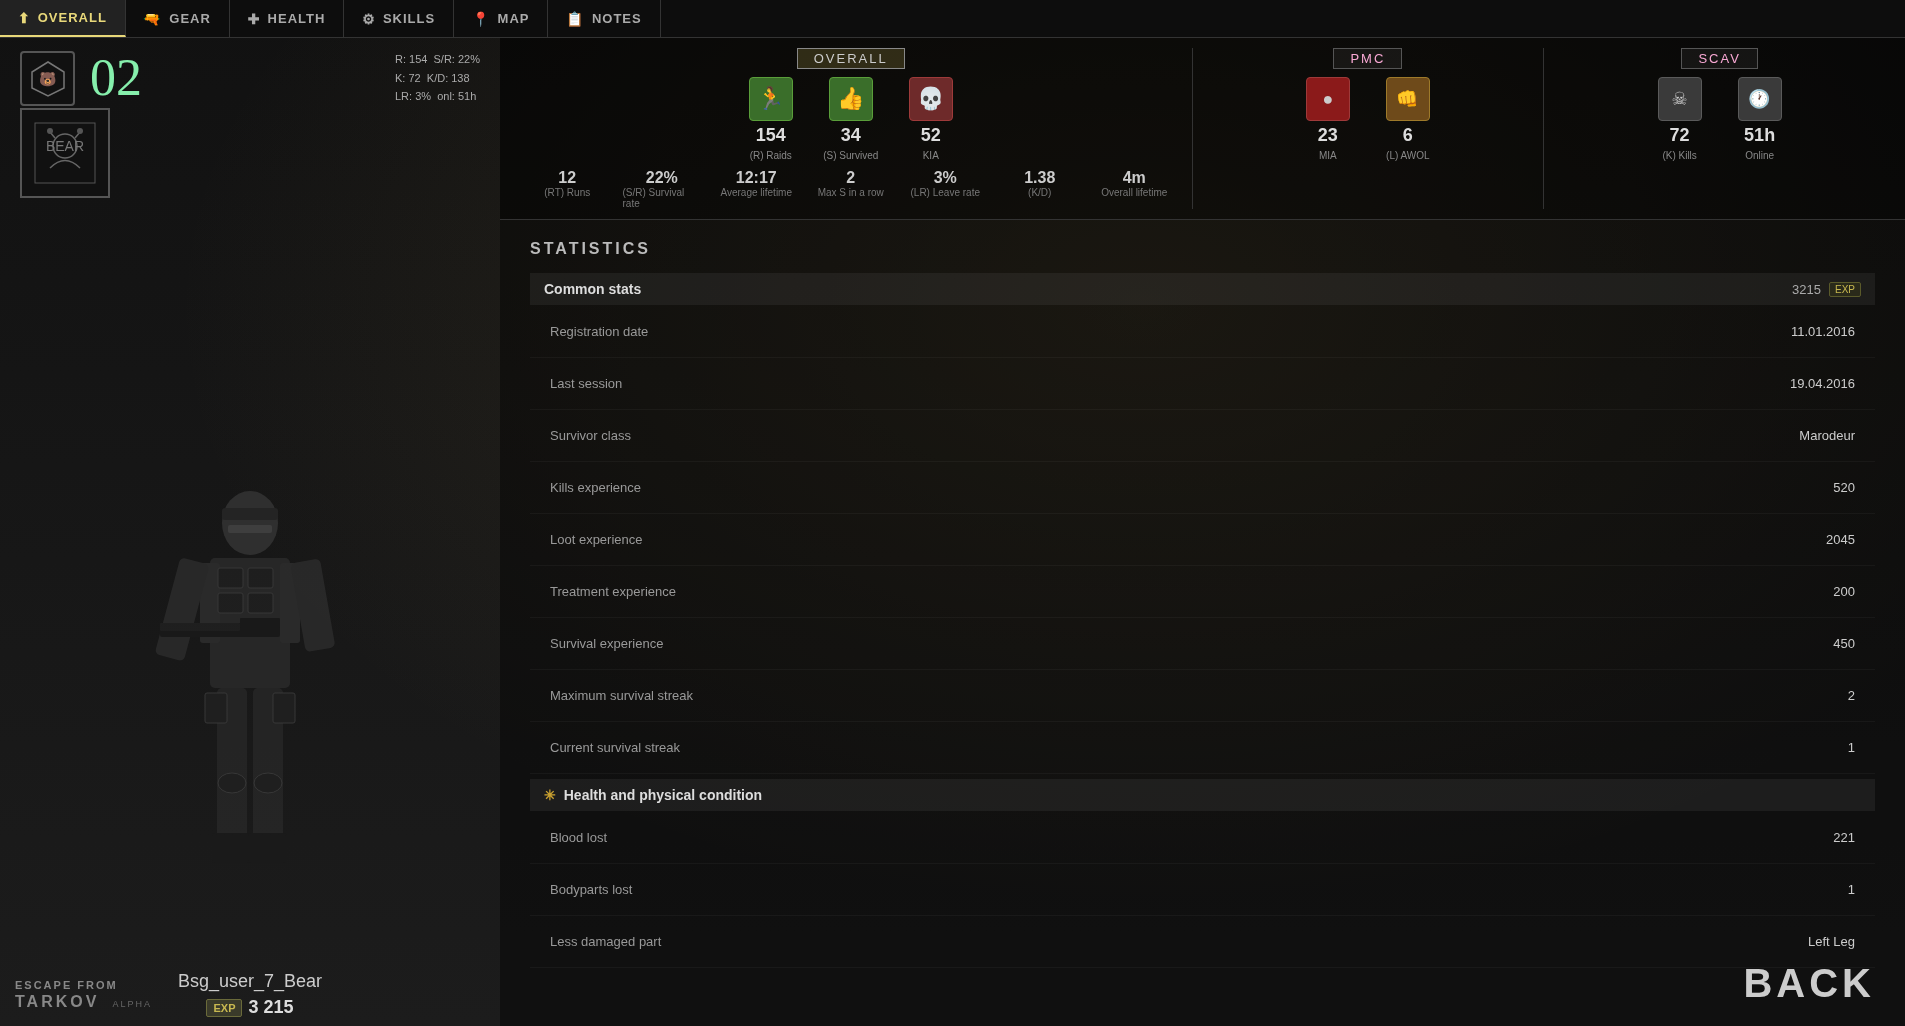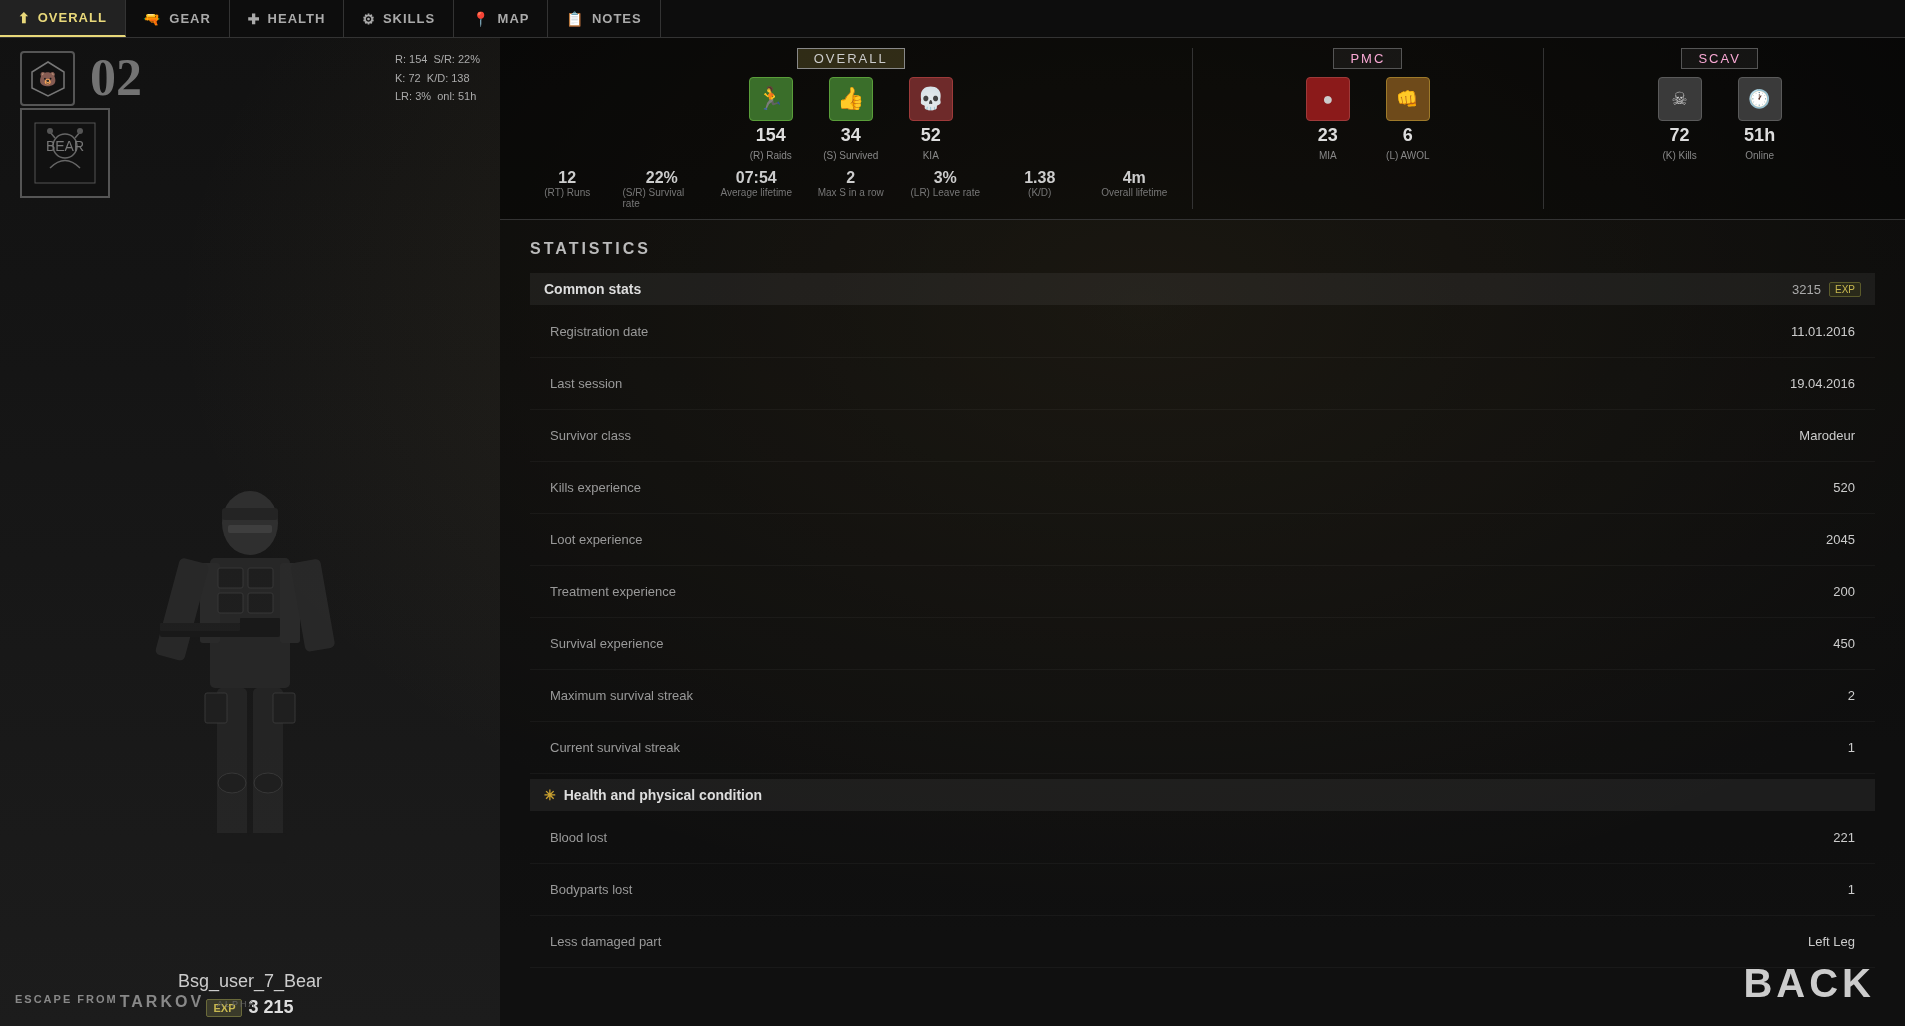--- a/index.html
+++ b/index.html
@@ -75,22 +75,22 @@
     .faction-logo {
       width: 55px; height: 55px;
       border: 2px solid #555;
       border-radius: 4px;
       background: #111;
       display: flex; align-items: center; justify-content: center;
       font-size: 22px; color: #aaa;
     }
     .player-level {
       font-size: 52px;
-      font-weight: bold;
-      color: #737373;
+      font-weight: normal;
+      color: #86efac;
       font-family: 'Georgia', serif;
       line-height: 1;
     }
     .player-stats-mini {
       font-size: 11px;
       color: #888;
       line-height: 1.7;
       margin-left: auto;
     }
     .player-stats-mini span { color: #aaa; }
@@ -335,21 +335,21 @@
       z-index: 20;
     }
 
     
     .bottom-logo {
       position: absolute;
       bottom: 15px;
       left: 15px;
       z-index: 20;
       display: flex;
-      flex-direction: row;
+      flex-direction: column;
       gap: 2px;
     }
     .logo-text-main {
       font-size: 11px;
       font-weight: bold;
       color: #888;
       text-transform: uppercase;
       letter-spacing: 2px;
     }
     .alpha-badge {
@@ -492,21 +492,21 @@
         <div class="stats-numbers-row">
           <div class="stat-num-item">
             <span class="stat-num-value">12</span>
             <span class="stat-num-label">(RT) Runs</span>
           </div>
           <div class="stat-num-item">
             <span class="stat-num-value">22%</span>
             <span class="stat-num-label">(S/R) Survival rate</span>
           </div>
           <div class="stat-num-item">
-            <span class="stat-num-value">07:54</span>
+            <span class="stat-num-value">12:17</span>
             <span class="stat-num-label">Average lifetime</span>
           </div>
           <div class="stat-num-item">
             <span class="stat-num-value">2</span>
             <span class="stat-num-label">Max S in a row</span>
           </div>
           <div class="stat-num-item">
             <span class="stat-num-value">3%</span>
             <span class="stat-num-label">(LR) Leave rate</span>
           </div>

